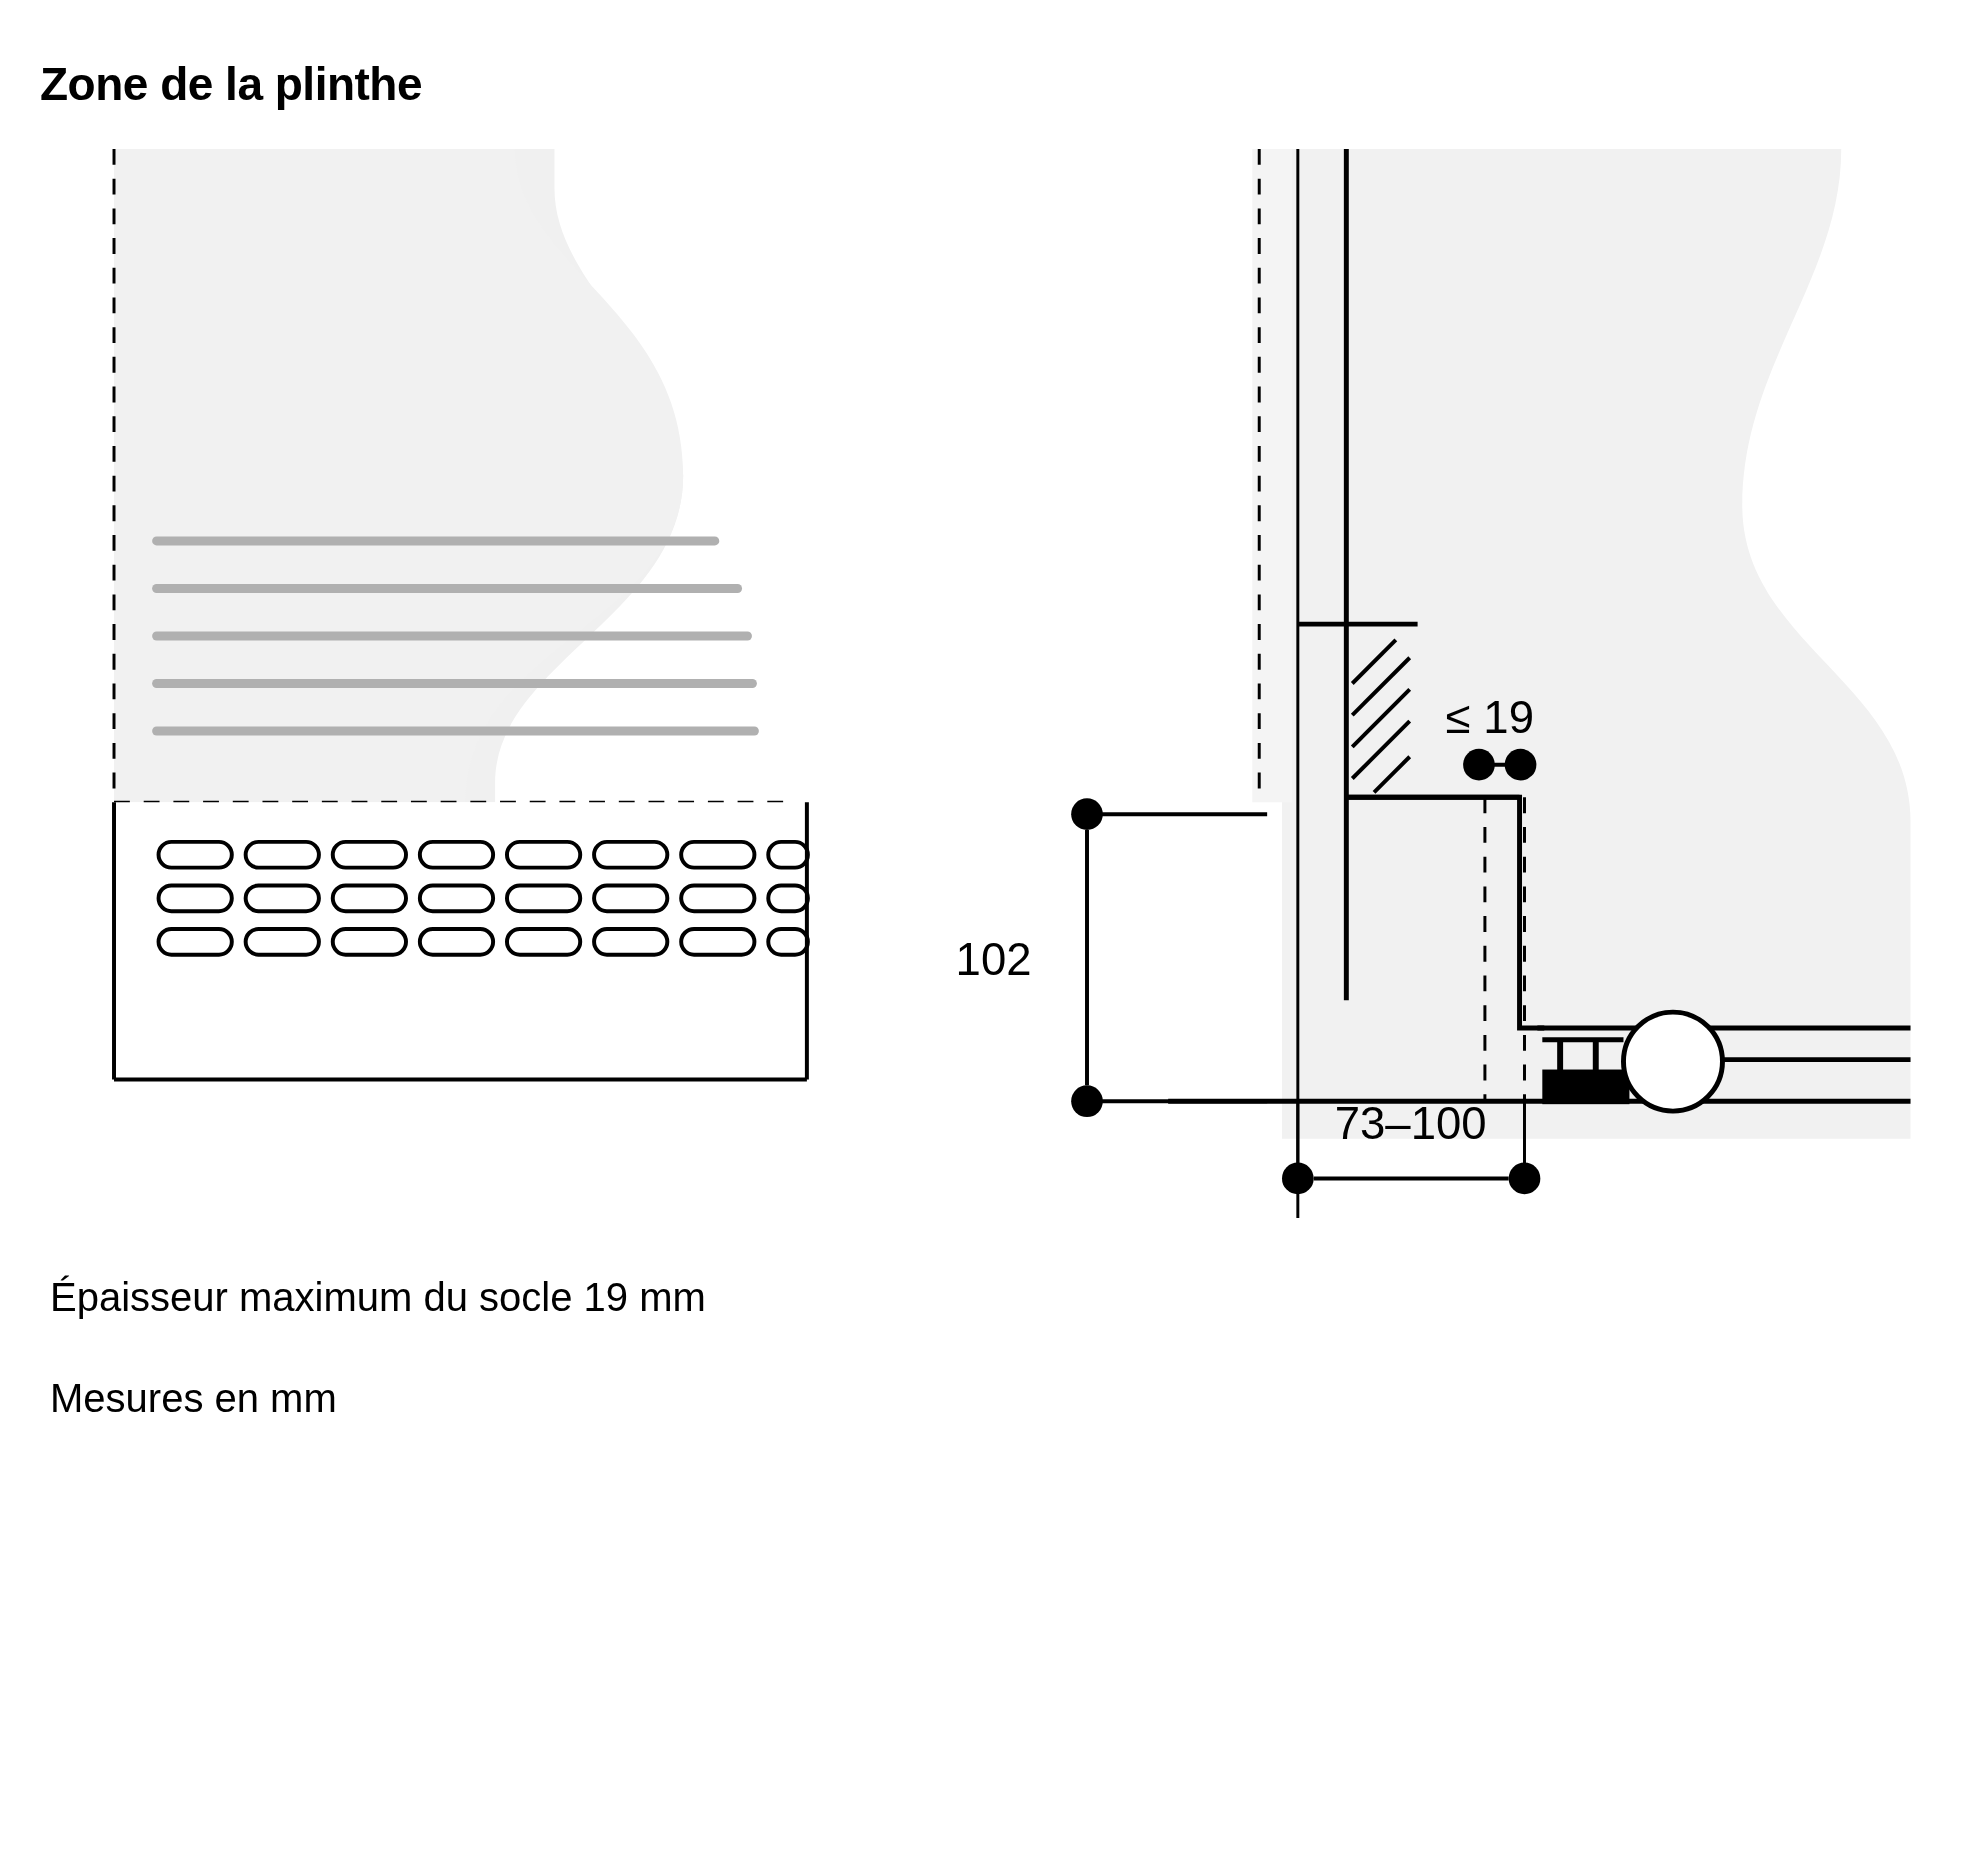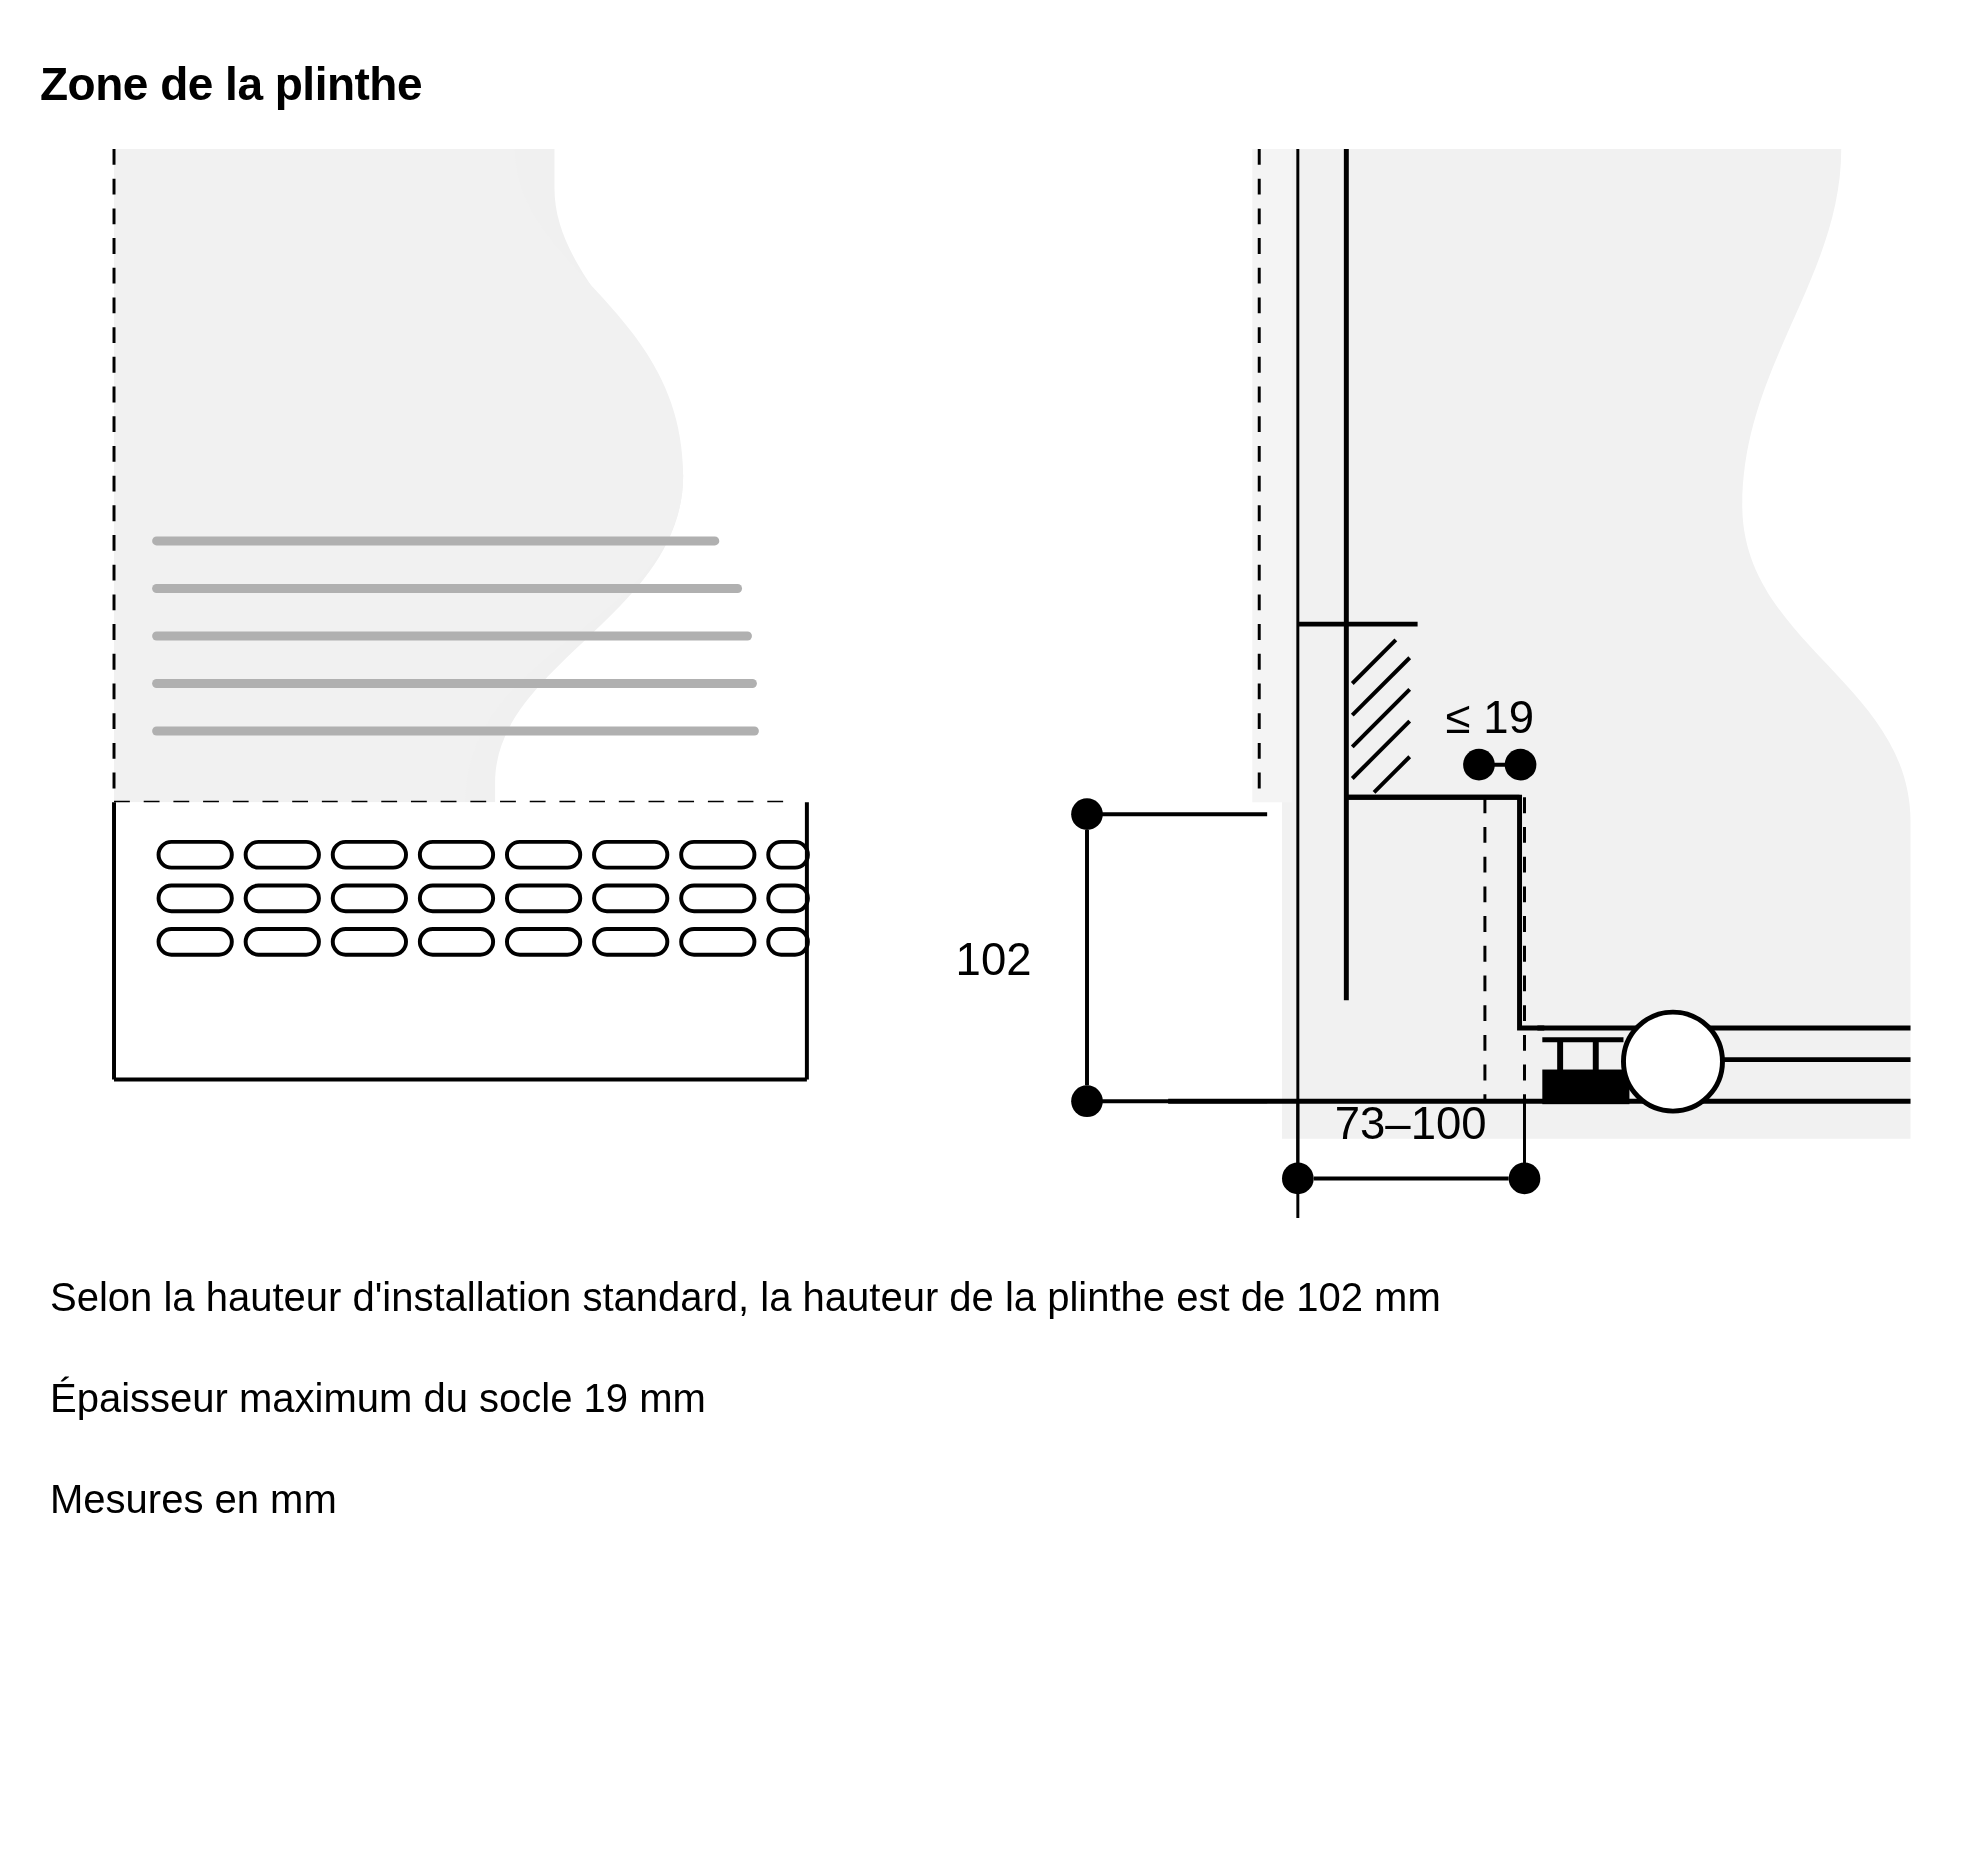--- a/index.html
+++ b/index.html
@@ -180,19 +180,18 @@
 
       <text x="1042" y="835" font-family="Liberation Sans, sans-serif" font-size="46" text-anchor="end" fill="#000">102</text>
 
       <text x="1425" y="1000" font-family="Liberation Sans, sans-serif" font-size="46" text-anchor="middle" fill="#000">73–100</text>
 
       <text x="1505" y="590" font-family="Liberation Sans, sans-serif" font-size="46" text-anchor="middle" fill="#000">≤ 19</text>
     </svg>
   </div>
 
   <div class="notes">
-    <div class="note">Selon la hauteur d'installation standard, la hauteur de la plinthe est de 102 mm</div>
     <div class="note">Épaisseur maximum du socle 19 mm</div>
     <div class="note spaced">Mesures en mm</div>
   </div>
 
 </div>
 
 
 </body></html>

